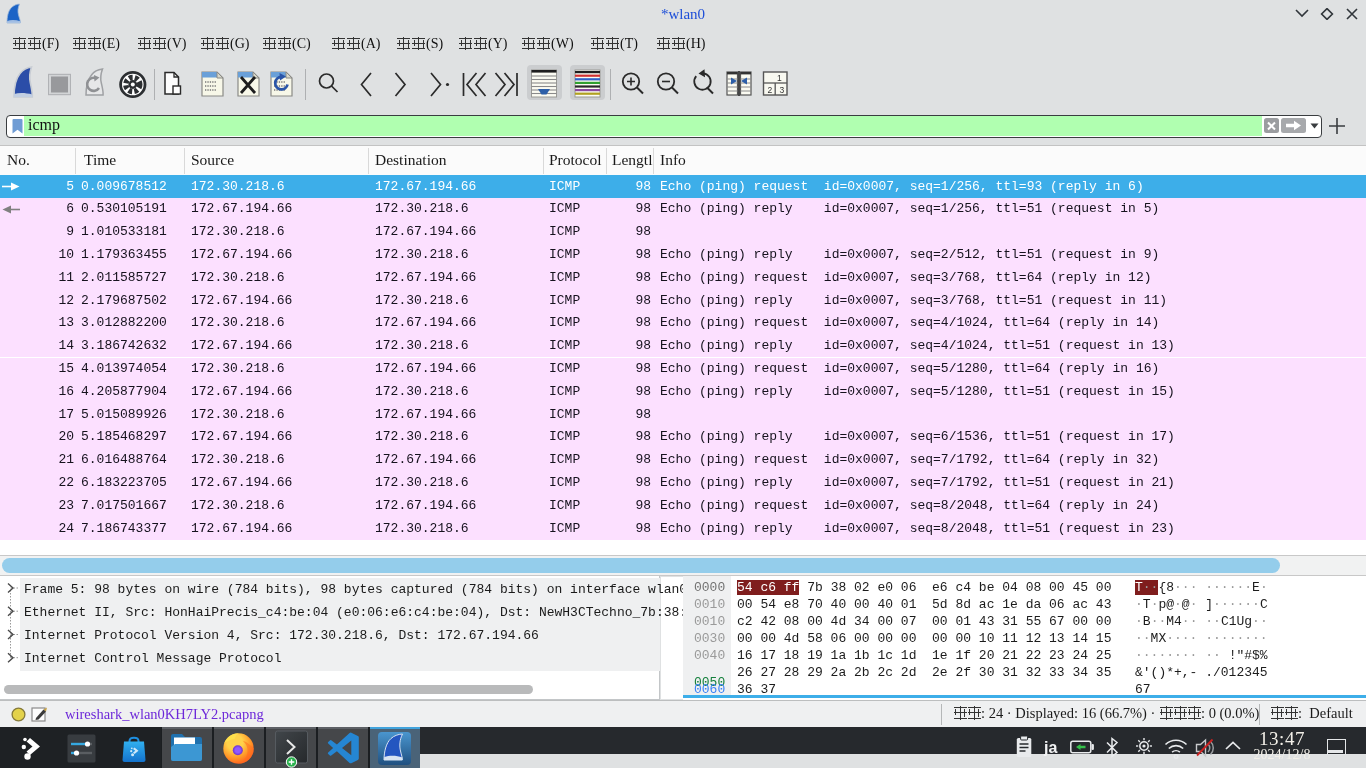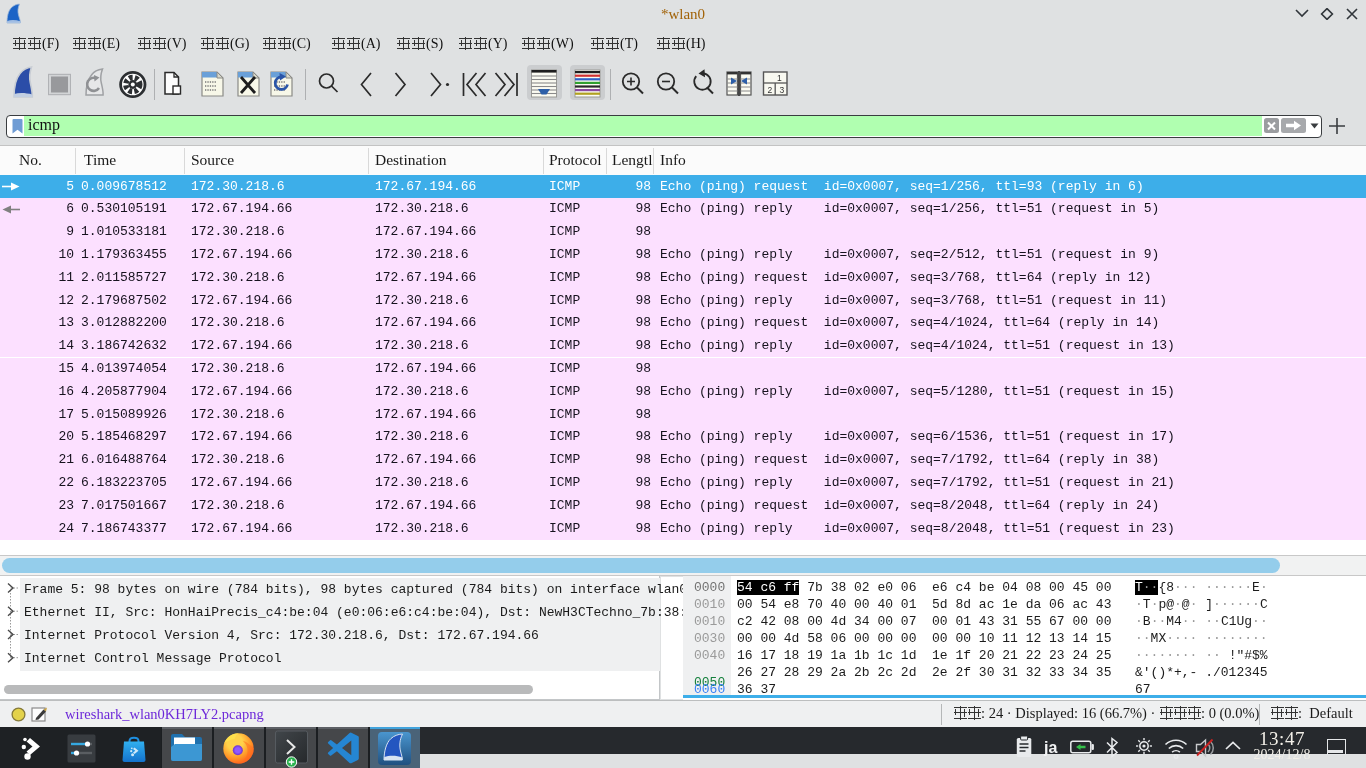--- a/index.html
+++ b/index.html
@@ -18,21 +18,21 @@
 .cj2{display:inline-block;width:13px;height:14px;margin:0 0.5px;vertical-align:-2px;
 background:
  linear-gradient(#333,#333) 0px 0.5px/13px 1.2px no-repeat,
  linear-gradient(#333,#333) 0px 6px/13px 1.1px no-repeat,
  linear-gradient(#333,#333) 0px 12px/13px 1.2px no-repeat,
  linear-gradient(#333,#333) 6px 0px/1.2px 14px no-repeat,
  linear-gradient(#333,#333) 10.5px 3px/1.1px 8px no-repeat,
  linear-gradient(#333,#333) 1.8px 3px/1.1px 6px no-repeat;}
 
 #titlebar{position:absolute;left:0;top:0;width:1366px;height:28px;background:#dfe1e2;}
-#title{position:absolute;left:0;top:6px;width:1366px;text-align:center;font-size:15px;color:#a16207;}
+#title{position:absolute;left:0;top:6px;width:1366px;text-align:center;font-size:15px;color:#1d4ed8;}
 
 #menubar{position:absolute;left:0;top:28px;width:1366px;height:33px;background:#dfe1e2;}
 .mi{position:absolute;top:8px;font-size:14px;color:#111;white-space:nowrap;}
 
 #toolbar{position:absolute;left:0;top:61px;width:1366px;height:47px;background:#dfe1e2;}
 .tbtn{position:absolute;top:4px;width:35px;height:35px;background:#cbcdcf;border-radius:4px;}
 
 #filterbar{position:absolute;left:0;top:108px;width:1366px;height:37px;background:#dfe1e2;}
 #finput{position:absolute;left:6px;top:6.5px;width:1316px;height:23px;background:#fff;border:1.5px solid #3a3d40;border-radius:4px;}
 #fgreen{position:absolute;left:17px;top:0px;width:1238px;height:20px;background:#b0ffb0;}
@@ -63,21 +63,21 @@
 #dthumb{position:absolute;left:4px;top:109px;width:529px;height:9px;background:#b9babb;border-radius:4.5px;}
 #hex{position:absolute;left:683px;top:576px;width:683px;height:124px;background:#fff;}
 #hexoff{position:absolute;left:0;top:0;width:48px;height:119px;background:#eff0f1;}
 .hrow{position:absolute;font-size:13px;white-space:pre;}
 #hexline{position:absolute;left:0;top:119px;width:683px;height:2.5px;background:#3daee9;}
 
 #statusbar{position:absolute;left:0;top:700px;width:1366px;height:27px;background:#eff0f1;border-top:1px solid #bcbebf;}
 
 #taskbar{position:absolute;left:0;top:727px;width:1366px;height:27px;background:#26292d;}
 .tkb{position:absolute;top:0;width:50px;height:41px;background:#45474a;border-top:2.5px solid #5d6065;}
-.hl{background:#000000;color:#fff;}
+.hl{background:#7f1d1d;color:#fff;}
 .hx{color:#1c1c1c;}
 .hx i{color:#9a9a9a;font-style:normal;}
 </style></head>
 <body>
 <div id="titlebar">
 <svg class="abs" style="left:4px;top:3px" width="22" height="22" viewBox="0 0 22 22">
  <path d="M3 20 C3 14 4 8 7.5 4.5 C9.5 2.5 12.5 1.2 15.5 1 C13.8 5 13.6 8.5 14.5 12 C15.3 15 16.5 17.5 16.3 20 Z" fill="#1b63c6" stroke="#9db8d8" stroke-width="0.8"></path>
  <path d="M3.2 18 C7 16.5 12 16.8 16.3 18.3 L16.3 20 L3 20 Z" fill="#b8cde8" opacity="0.85"></path>
 </svg>
 <span id="title">*wlan0</span>
@@ -264,21 +264,21 @@
     </div>
     <svg class="abs" style="left:1303px;top:7.5px" width="9" height="6">
         <path d="M0.5 0.5 L8.5 0.5 L4.5 5.5 Z" fill="#3a3d40"></path>
       </svg>
   </div>
   <svg class="abs" style="left:1329px;top:10px" width="16" height="16">
       <path d="M8 0 V16 M0 8 H16" stroke="#3a3d40" stroke-width="1.6"></path>
     </svg>
 </div>
 <div id="hdr">
-<span class="htx" style="left:19px">No.</span>
+<span class="htx" style="left:7px">No.</span>
 <span class="htx" style="left:84px">Time</span>
 <span class="htx" style="left:191px">Source</span>
 <span class="htx" style="left:375px">Destination</span>
 <span class="htx" style="left:549px">Protocol</span>
 <span class="htx" style="left:612px">Lengtl</span>
 <span class="htx" style="left:660px">Info</span>
 <div class="hsep" style="left:75px"></div>
 <div class="hsep" style="left:184px"></div>
 <div class="hsep" style="left:368px"></div>
 <div class="hsep" style="left:543px"></div>
@@ -365,20 +365,21 @@
       <span class="clen">98</span>
       <span class="cinfo">Echo (ping) reply    id=0x0007, seq=4/1024, ttl=51 (request in 13)</span>
     </div>
 <div class="row mono" style="top:182.5px">
       <span class="cno">15</span>
       <span class="ctime">4.013974054</span>
       <span class="csrc">172.30.218.6</span>
       <span class="cdst">172.67.194.66</span>
       <span class="cpro">ICMP</span>
       <span class="clen">98</span>
+      <span class="cinfo">Echo (ping) request  id=0x0007, seq=5/1280, ttl=64 (reply in 16)</span>
     </div>
 <div class="row mono" style="top:205.3125px">
       <span class="cno">16</span>
       <span class="ctime">4.205877904</span>
       <span class="csrc">172.67.194.66</span>
       <span class="cdst">172.30.218.6</span>
       <span class="cpro">ICMP</span>
       <span class="clen">98</span>
       <span class="cinfo">Echo (ping) reply    id=0x0007, seq=5/1280, ttl=51 (request in 15)</span>
     </div>
@@ -399,21 +400,21 @@
       <span class="clen">98</span>
       <span class="cinfo">Echo (ping) reply    id=0x0007, seq=6/1536, ttl=51 (request in 17)</span>
     </div>
 <div class="row mono" style="top:273.75px">
       <span class="cno">21</span>
       <span class="ctime">6.016488764</span>
       <span class="csrc">172.30.218.6</span>
       <span class="cdst">172.67.194.66</span>
       <span class="cpro">ICMP</span>
       <span class="clen">98</span>
-      <span class="cinfo">Echo (ping) request  id=0x0007, seq=7/1792, ttl=64 (reply in 38)</span>
+      <span class="cinfo">Echo (ping) request  id=0x0007, seq=7/1792, ttl=64 (reply in 32)</span>
     </div>
 <div class="row mono" style="top:296.5625px">
       <span class="cno">22</span>
       <span class="ctime">6.183223705</span>
       <span class="csrc">172.67.194.66</span>
       <span class="cdst">172.30.218.6</span>
       <span class="cpro">ICMP</span>
       <span class="clen">98</span>
       <span class="cinfo">Echo (ping) reply    id=0x0007, seq=7/1792, ttl=51 (request in 21)</span>
     </div>

